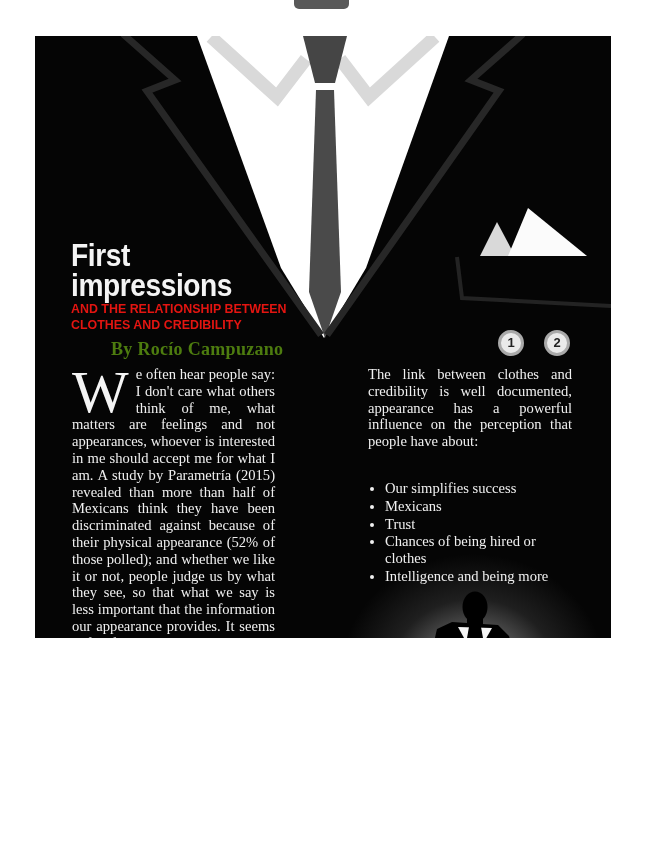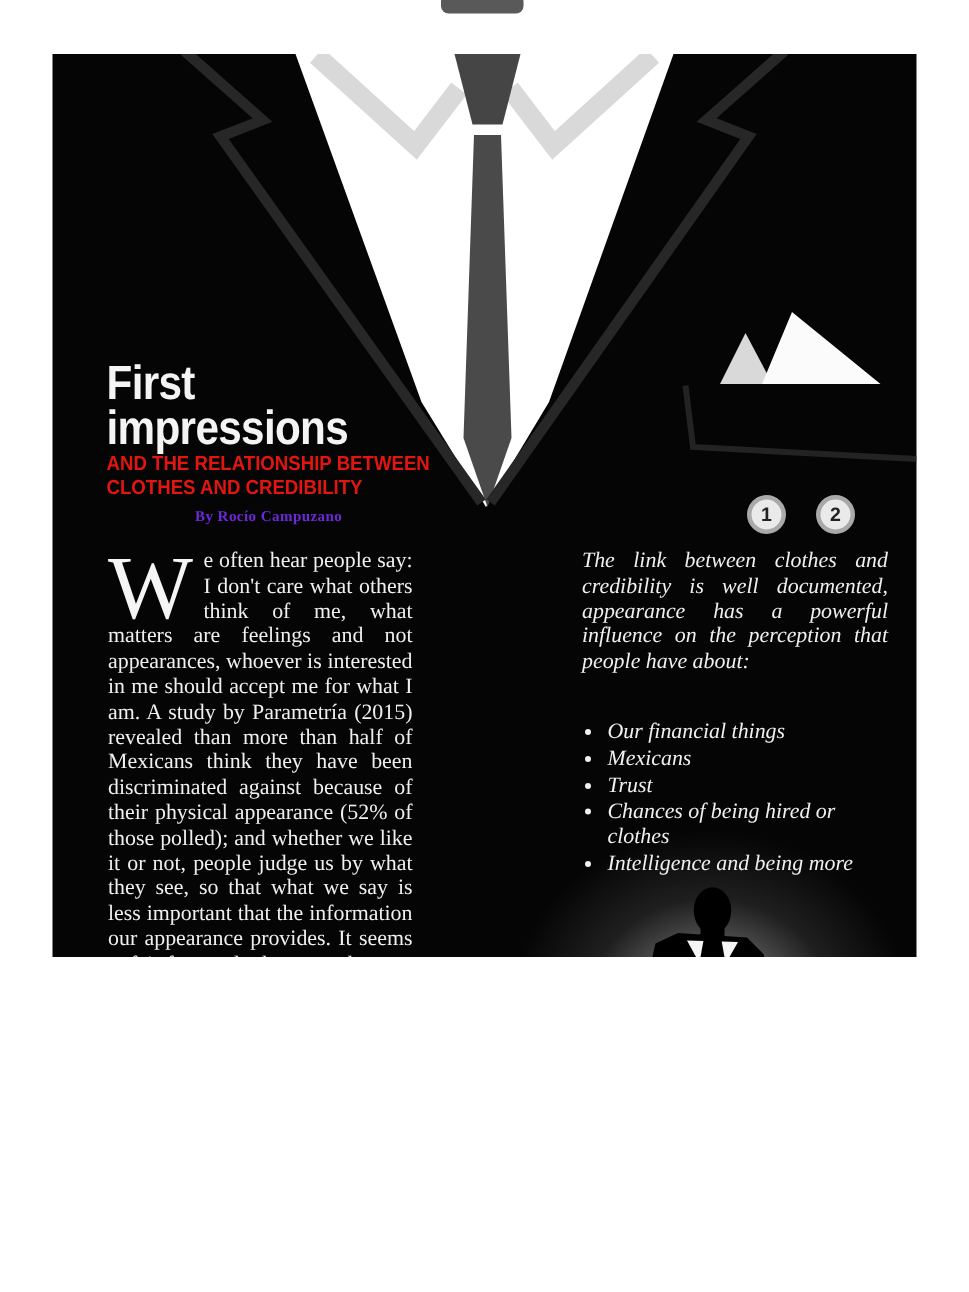--- a/index.html
+++ b/index.html
@@ -23,29 +23,29 @@
     color:#f4f4f4; transform:scaleX(0.88); transform-origin:left top;
     white-space:nowrap;
   }
   .subtitle {
     position:absolute; left:71px; top:301px;
     font-family:"Liberation Sans", sans-serif; font-weight:bold;
     font-size:13.5px; line-height:15.5px; color:#e31511;
     transform:scaleX(0.92); transform-origin:left top; white-space:nowrap;
   }
   .byline {
-    position:absolute; left:130px; top:339px;
-    font-weight:bold; font-size:10px; color:#6d28d9; letter-spacing:0.3px;
+    position:absolute; left:111px; top:339px;
+    font-weight:bold; font-size:18px; color:#4d7c0f; letter-spacing:0.3px;
   }
 
   
   .col { position:absolute; top:366px; color:#f0f0f0; font-size:14.6px; line-height:16.8px; }
   .col p { margin:0; text-align:justify; }
   .col-left  { left:72px;  width:203px; }
-  .col-right { left:388px; width:204px;font-style:italic; }
+  .col-right { left:368px; width:204px; }
   .dropcap {
     float:left; font-size:60px; line-height:47px;
     margin:3px 7px 0 0; color:#f5f5f5;
   }
   ul.bullets {
     margin:30px 0 0 0; padding:0 0 0 17px;
     list-style:disc outside; text-align:left;
   }
   ul.bullets li { margin:0 0 1px 0; }
 
@@ -161,21 +161,21 @@
 
   <div class="col col-left">
     <p>
       <span class="dropcap">W</span><span>e often hear people say: I don't care what others think of me, what matters are feelings and not appearances, whoever is interested in me should accept me for what I am. A study by Parametría (2015) revealed than more than half of Mexicans think they have been discriminated against because of their physical appearance (52% of those polled); and whether we like it or not, people judge us by what they see, so that what we say is less important that the information our appearance provides. It seems unfair for our looks to set the tone of our relationships, but things work like this because human beings receive a great number of stimuli per second, so that the brain simplifies matters by focusing on appearance.</span>
     </p>
   </div>
 
   <div class="col col-right">
     <p>The link between clothes and credibility is well documented, appearance has a powerful influence on the perception that people have about:</p>
     <ul class="bullets">
-        <li>Our financial things</li>
+        <li>Our simplifies success</li>
         <li>Mexicans</li>
         <li>Trust</li>
         <li>Chances of being hired or clothes</li>
         <li>Intelligence and being more</li>
       </ul>
   </div>
 
   <div class="marker marker-1">1</div>
   <div class="marker marker-2">2</div>
 

